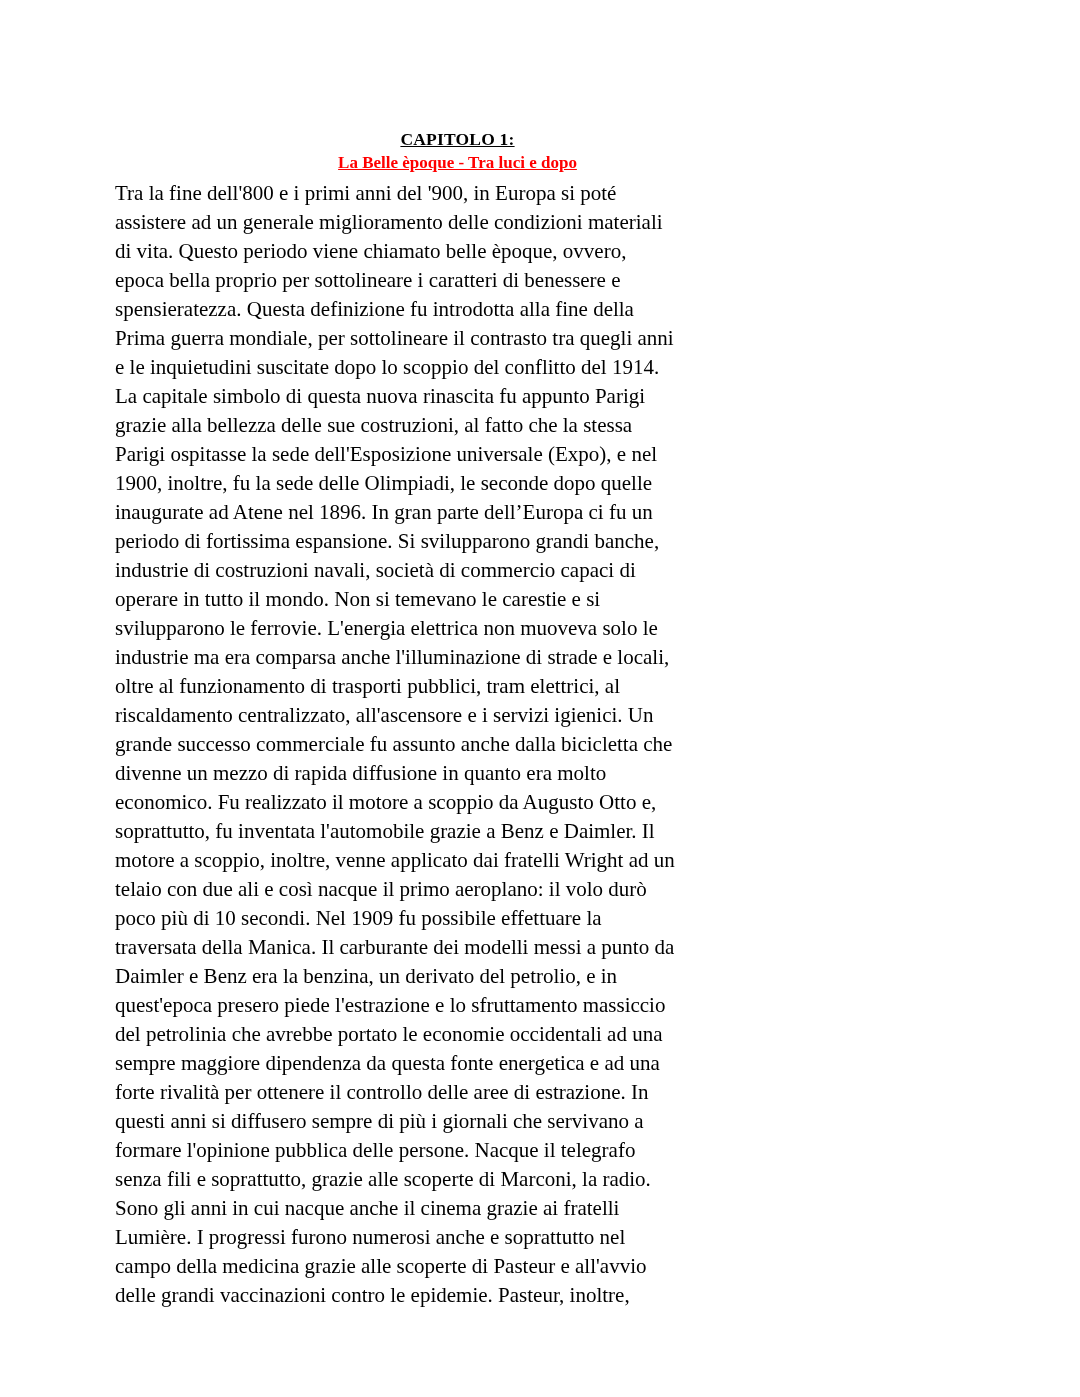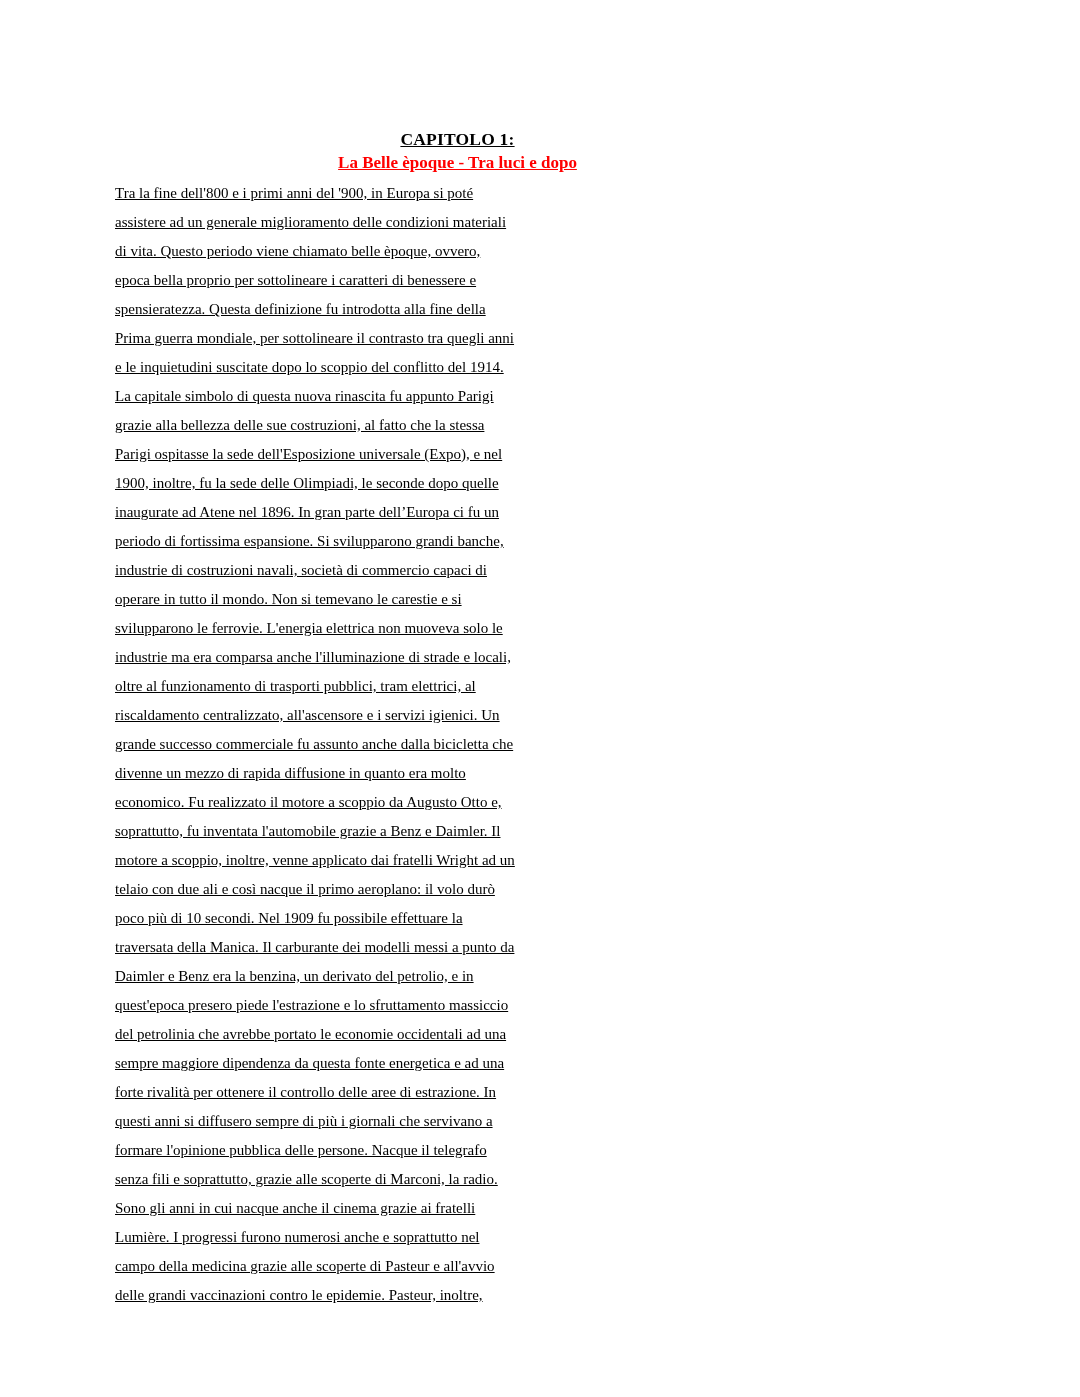--- a/index.html
+++ b/index.html
@@ -35,25 +35,24 @@
   }
   .chapter-subtitle {
     font-size: 17px;
     line-height: 23px;
     font-weight: bold;
     text-decoration: underline;
     
   }
   .body-text {
     margin-top: 5px;
-    font-size: 15px;
+    font-size: 21px;
     line-height: 29px;
     white-space: pre;
     color: #000000;
-    text-decoration: underline;
   }
 </style>
 </head>
 <body>
 
 <div class="page">
   <div class="heading">
     <div class="chapter-title">CAPITOLO 1:</div>
     <div class="chapter-subtitle" style="color: rgb(255, 0, 0);">La Belle èpoque - Tra luci e dopo</div>
   </div>

